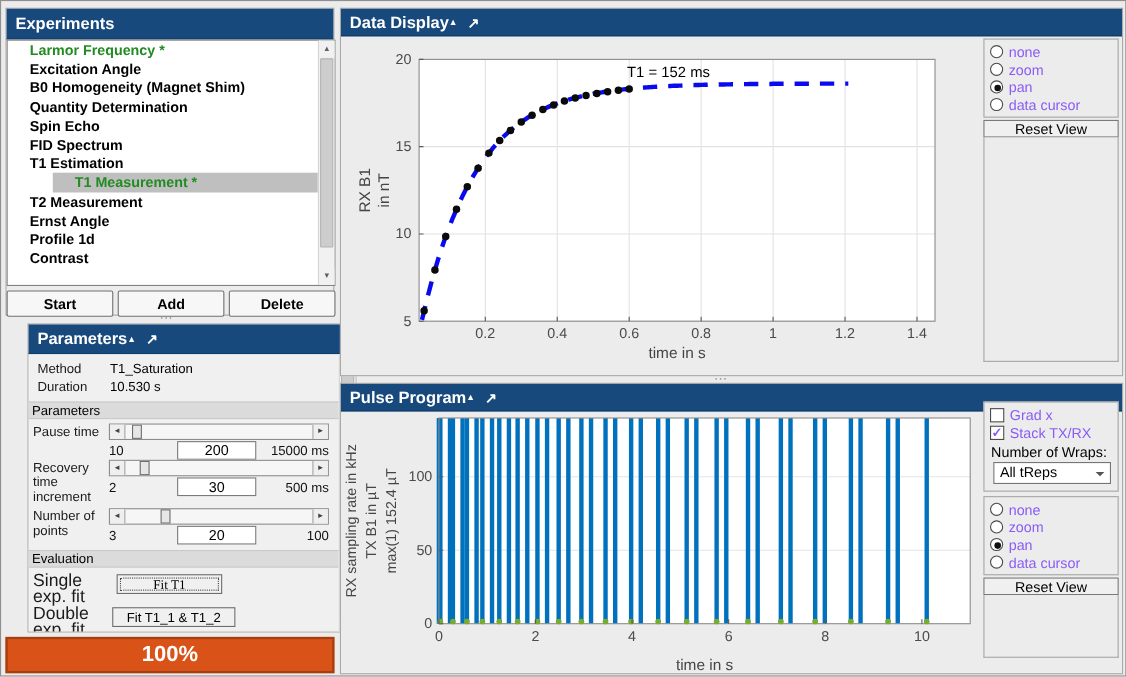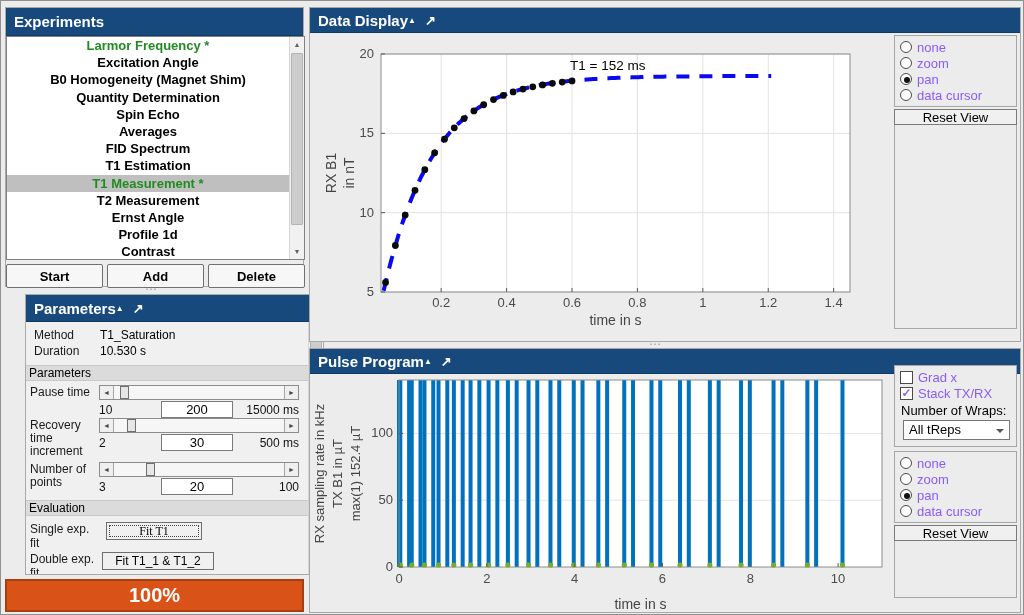--- a/index.html
+++ b/index.html
@@ -10,23 +10,23 @@
   .titlebar { background:#17497C; color:#FFF; font-weight:bold; display:flex; align-items:center; justify-content:flex-start; padding:0 8px; border-bottom:1px solid #0E3A66; }
   .tb-icons { display:flex; align-items:center; gap:9px; }
   .tb-icons .tri { font-size:8px; cursor:pointer; }
   .tb-icons .arr { font-size:13px; font-weight:bold; cursor:pointer; }
 
   
   #experiments-panel { left:4px; top:6px; width:299px; height:280px; }
   #experiments-panel .titlebar { height:28px; font-size:15px; }
   .listbox { position:absolute; left:0; top:28px; width:299px; height:224px; background:#FFF; border:1px solid #828282; }
   .exp-list { position:absolute; left:0; top:0; right:15px; bottom:0; overflow:hidden; }
-  .exp-item { font-size:13px; font-weight:bold; line-height:17.2px; padding-left:0; color:#000; white-space:nowrap; cursor:default;text-align:center; }
+  .exp-item { font-size:13px; font-weight:bold; line-height:17.2px; padding-left:20px; color:#000; white-space:nowrap; cursor:default; }
   .exp-item.green { color:#228B22; }
-  .exp-item.selected { background:#BFBFBF; }
+  .exp-item.selected { background:#BFBFBF;margin-left:41px; }
   .vscroll { position:absolute; right:0; top:0; bottom:0; width:15px; background:#F1F1F1; border-left:1px solid #D5D5D5; }
   .sb-btn { position:absolute; left:0; width:14px; height:15px; background:#F1F1F1; color:#606060; font-size:7px; text-align:center; line-height:15px; }
   .sb-btn.up { top:0; }
   .sb-btn.down { bottom:0; }
   .sb-thumb { position:absolute; left:1px; width:12px; background:#CDCDCD; border:1px solid #B3B3B3; border-radius:1px; }
   .btn-row { position:absolute; left:0; top:256px; width:299px; height:24px; display:flex; gap:4px; }
   .btn-row button { flex:1; background:#F7F7F7; border:1px solid #707070; border-radius:2px; font-family:inherit; font-size:13px; font-weight:bold; color:#000; cursor:pointer; }
 
   .grip { position:absolute; color:#9E9E9E; font-size:12px; line-height:4px; letter-spacing:1px; }
 
@@ -43,21 +43,21 @@
   .slider { position:relative; margin-left:73px; width:200px; height:15px; border:1px solid #8C8C8C; background:#F6F6F6; }
   .sl-arr { position:absolute; top:0; width:14px; height:13px; background:#EFEFEF; color:#444; font-size:7px; text-align:center; line-height:13px; cursor:pointer; }
   .sl-arr.l { left:0; border-right:1px solid #A5A5A5; }
   .sl-arr.r { right:0; border-left:1px solid #A5A5A5; }
   .sl-thumb { position:absolute; top:0; width:9px; height:13px; background:#E6E6E6; border:1px solid #6F6F6F; cursor:pointer; }
   .ps-vals { position:relative; margin-left:73px; width:200px; height:18px; font-size:12px; color:#111; }
   .ps-min { position:absolute; left:0; top:3px; }
   .ps-max { position:absolute; right:0; top:3px; }
   .ps-input { position:absolute; left:62px; top:1px; width:72px; height:17px; background:#FFF; border:1px solid #7A7A7A; text-align:center; font-size:13px; line-height:15px; color:#000; }
   .fit-row { position:relative; height:30px; }
-  .fit-label { position:absolute; left:4px; top:1px; width:70px; font-size:12px; line-height:14px; color:#1A1A1A; }
+  .fit-label { position:absolute; left:4px; top:1px; width:70px; font-size:16px; line-height:14px; color:#1A1A1A; }
   .fit-btn { position:absolute; top:1px; height:18px; background:#F0F0F0; border:1px solid #6E6E6E; font-family:inherit; font-size:12px; color:#000; cursor:pointer; }
   .fit-btn.dotted { outline:1px dotted #444; outline-offset:-4px; }
   .pscroll { position:absolute; right:0; top:0; bottom:0; width:15px; background:#F1F1F1; border-left:1px solid #D5D5D5; }
 
   
   #progress-bar { position:absolute; left:4px; top:578px; width:299px; height:33px; background:#D95319; border:2px solid #A63E10; color:#FFF; font-size:20px; font-weight:bold; display:flex; align-items:center; justify-content:center; }
 
   
   #data-panel { left:308px; top:6px; width:712px; height:335px; }
   #pulse-panel { left:308px; top:347px; width:712px; height:265px; }
@@ -87,21 +87,20 @@
   <div class="titlebar">
     <span>Experiments</span>
   </div>
   <div class="listbox">
     <div class="exp-list">
       <div class="exp-item green">Larmor Frequency *</div>
       <div class="exp-item">Excitation Angle</div>
       <div class="exp-item">B0 Homogeneity (Magnet Shim)</div>
       <div class="exp-item">Quantity Determination</div>
       <div class="exp-item">Spin Echo</div>
-      <div class="exp-item">Averages</div>
       <div class="exp-item">FID Spectrum</div>
       <div class="exp-item">T1 Estimation</div>
       <div class="exp-item green selected">T1 Measurement *</div>
       <div class="exp-item">T2 Measurement</div>
       <div class="exp-item">Ernst Angle</div>
       <div class="exp-item">Profile 1d</div>
       <div class="exp-item">Contrast</div>
     </div>
     <div class="vscroll">
       <div class="sb-btn up">▲</div>

